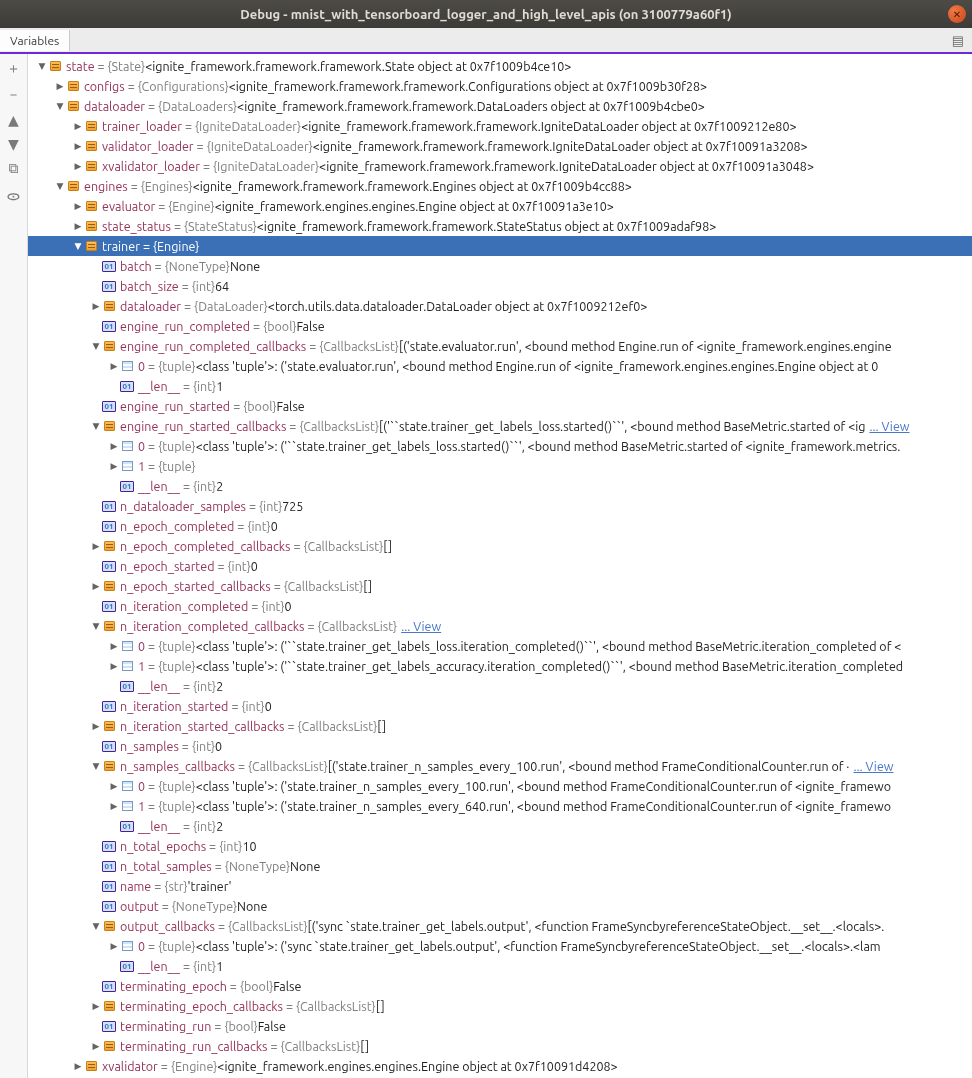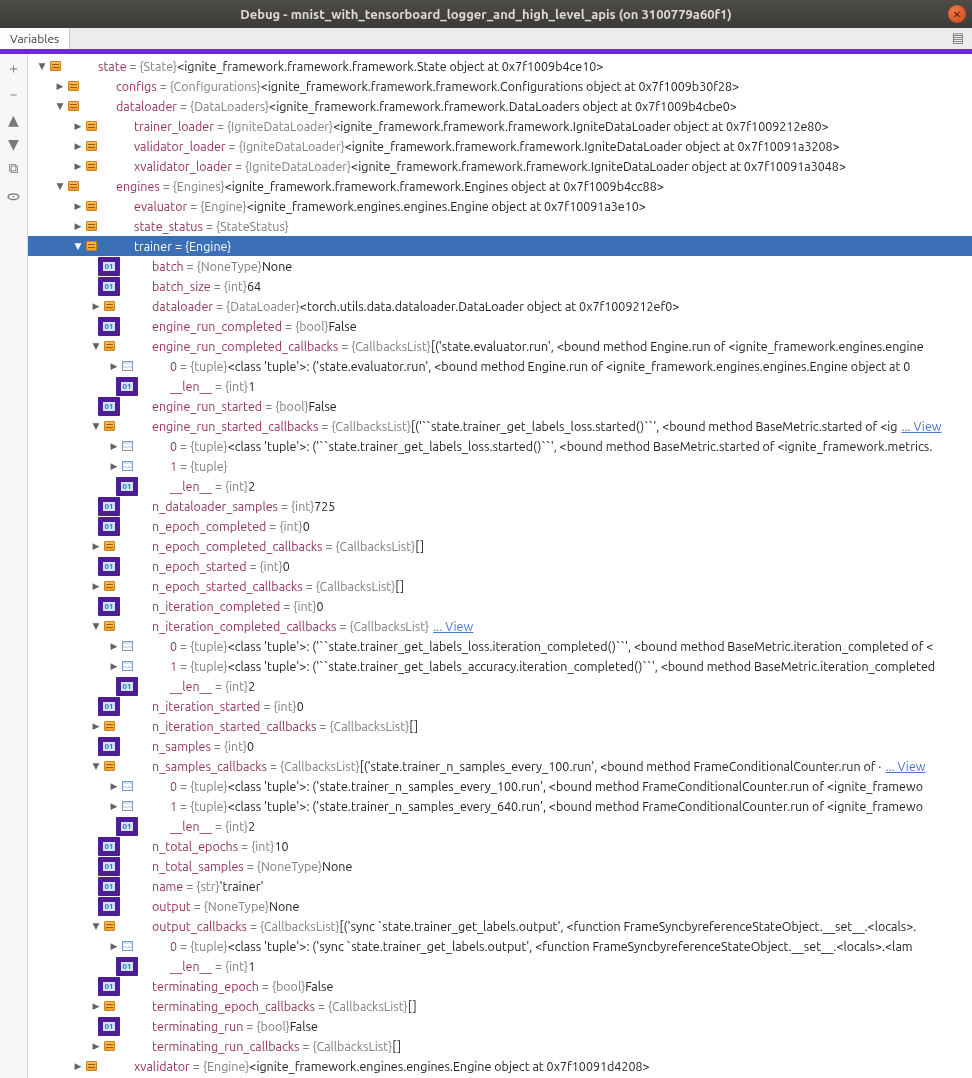--- a/index.html
+++ b/index.html
@@ -33,23 +33,23 @@
   background: radial-gradient(circle at 30% 30%, #f07746, #c9481a);
   display: flex;
   align-items: center;
   justify-content: center;
   color: #4a1a05;
   font-size: 10px;
 }
 .tabbar {
   height: 26px;
   background: #ececec;
-  border-bottom: 5px solid #6d28d9;
+  border-bottom: 2px solid #6d28d9;
   display: flex;
-  align-items: flex-end;
+  align-items: center;
   position: relative;
 }
 .tab {
   padding: 4px 10px;
   border-right: 1px solid #c9c9c9;
   background: #fdfdfd;
   font-size: 12px;
   display: flex;
   align-items: center;
 }
@@ -114,30 +114,30 @@
   border-radius: 1px;
 }
 .ki-obj::before, .ki-obj::after {
   content:""; display:block; height:1px; background:#9b5e06; margin:2px 1px 0 1px;
 }
 .ki-prim {
   font-size: 8px;
   font-weight: bold;
   color: #3b6fb6;
   background: #cfe3fb;
-  border: 5px solid #4c1d95;
+  border: 1px solid #4c1d95;
   padding: 0 1px;
   border-radius: 1px;
   line-height: 9px;
 }
 .ki-list {
   width:11px; height:10px; border:1px solid #7899c4;
   background: repeating-linear-gradient(#cfe3fb,#cfe3fb 2px,#fff 2px,#fff 4px);
 }
-.varname { color: #94335a; margin-left: 32px; }
+.varname { color: #94335a; }
 .eq { color: #808080; margin: 0 3px; }
 .typ { color: #808080; }
 .val { color: #222; }
 .viewlink { color: #4a78c8; margin-left: 4px; text-decoration: underline; }
 .row.selected {
   background: #3b6fb6;
   color: #fff;
 }
 .row.selected .varname, .row.selected .eq, .row.selected .typ, .row.selected .val { color: #fff; }
 .row.selected .arrow { color: #fff; }
@@ -262,20 +262,21 @@
       </div>
       <div class="row">
         <span class="ind" style="width:44px"></span>
         <span class="arrow">▶</span>
         <span class="kindicon">
           <span class="ki-obj"></span>
         </span>
         <span class="varname">state_status</span>
         <span class="eq"> = </span>
         <span class="typ">{StateStatus}</span> 
+        <span class="val">&lt;ignite_framework.framework.framework.StateStatus object at 0x7f1009adaf98&gt;</span>
       </div>
       <div class="row selected">
         <span class="ind" style="width:44px"></span>
         <span class="arrow">▼</span>
         <span class="kindicon">
           <span class="ki-obj"></span>
         </span>
         <span class="varname">trainer</span>
         <span class="eq"> = </span>
         <span class="typ">{Engine}</span> 

